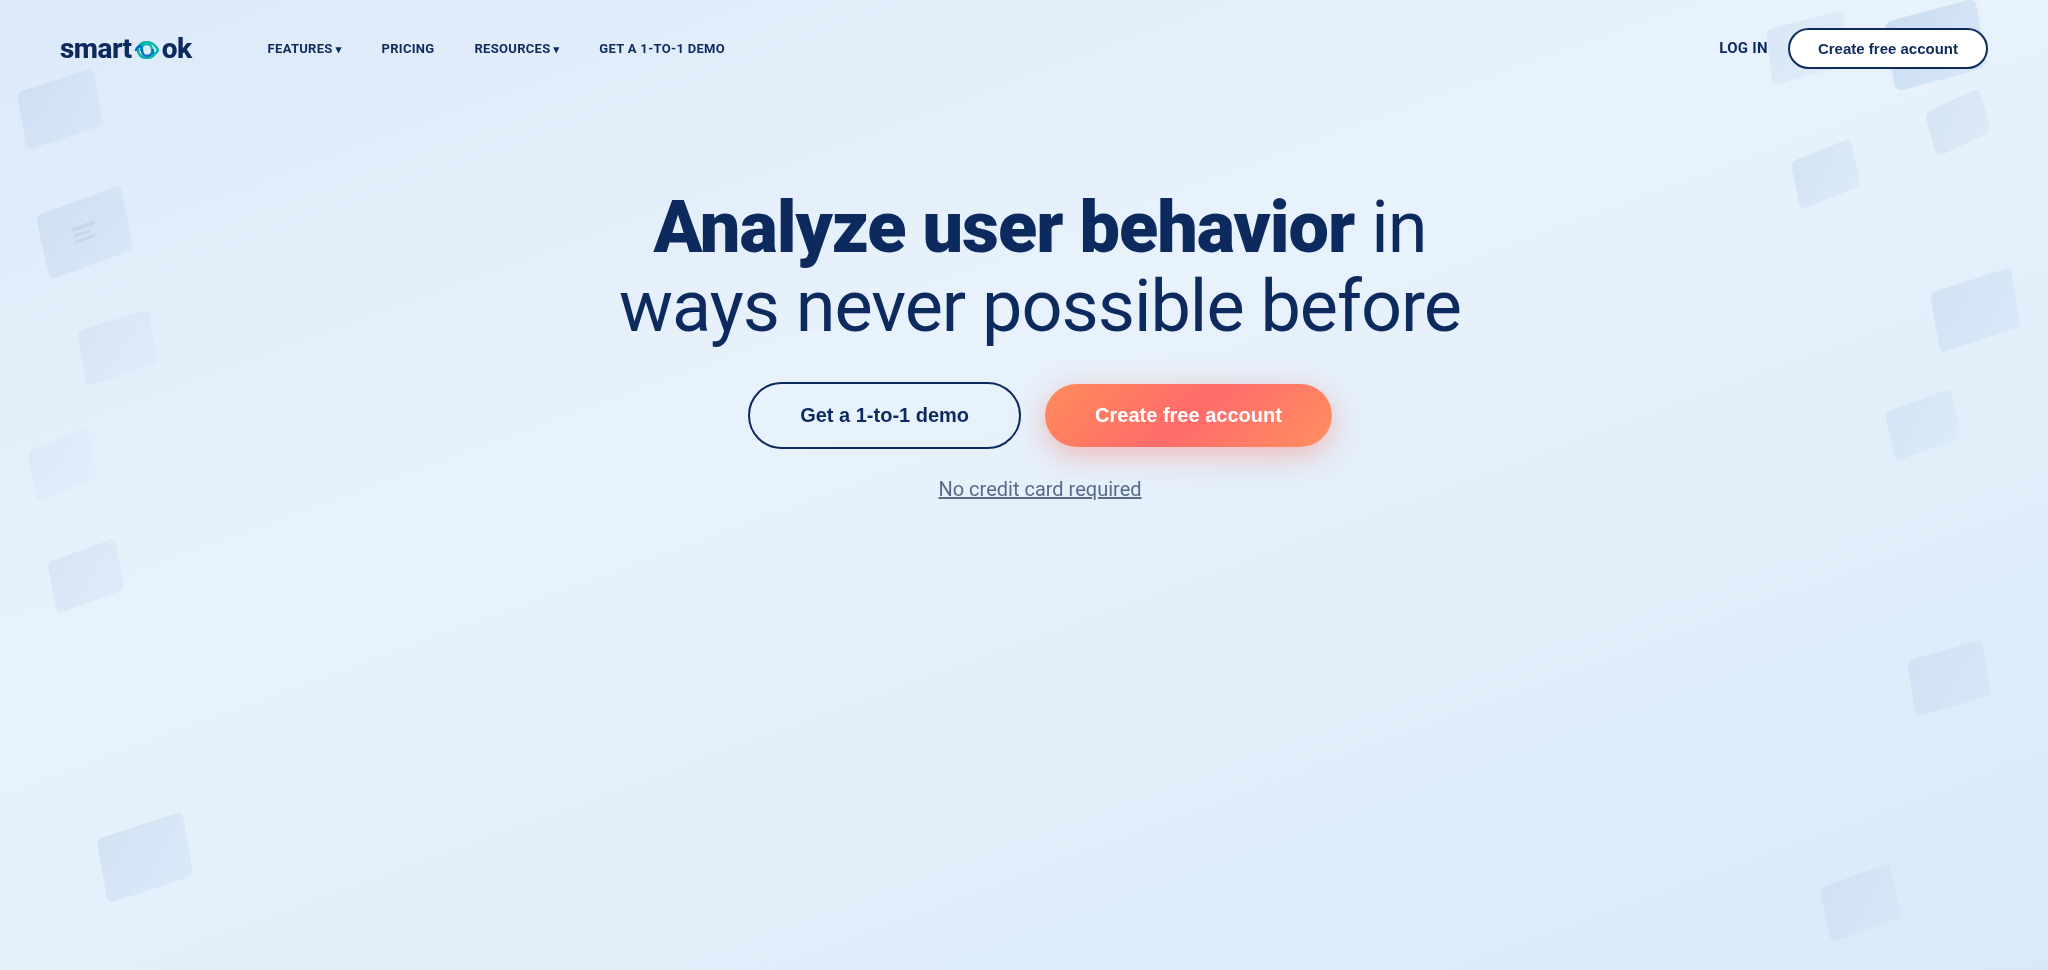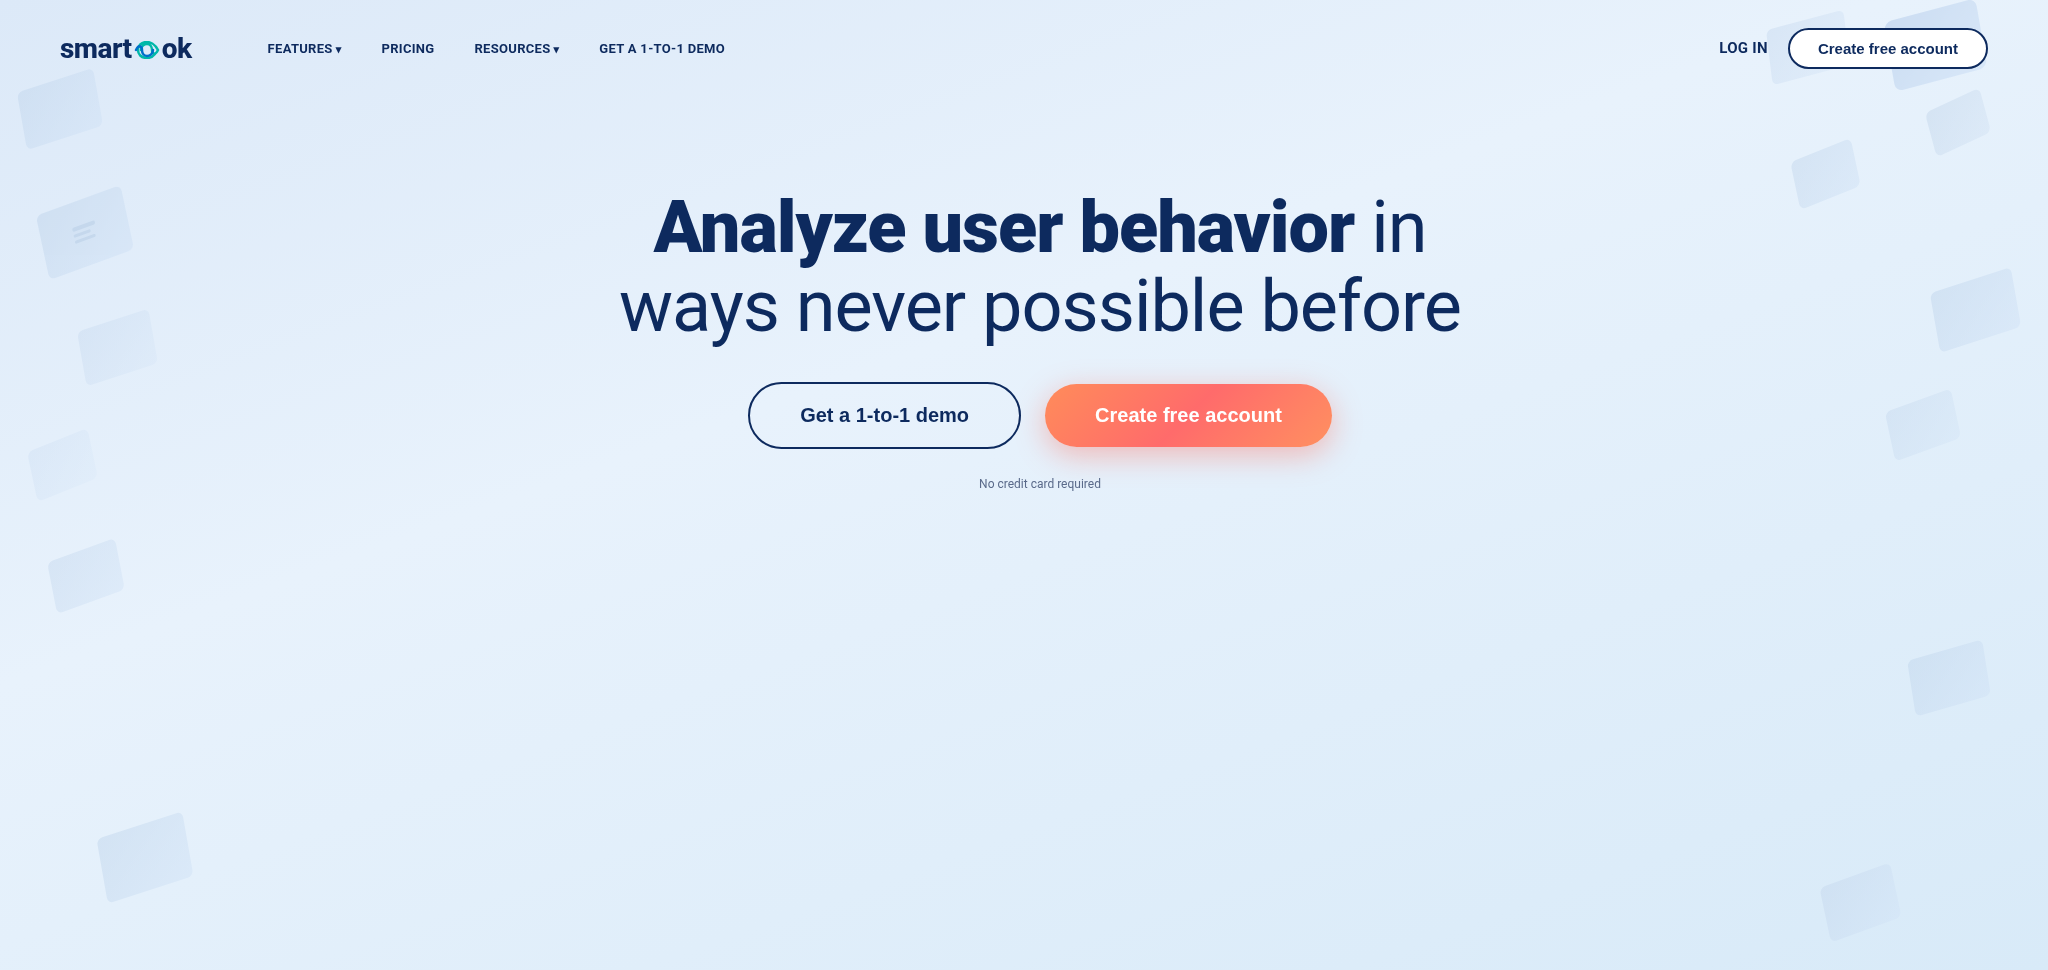--- a/index.html
+++ b/index.html
@@ -159,23 +159,24 @@
       background: linear-gradient(135deg, #ff8c5a 0%, #ff6b6b 50%, #ff9060 100%);
       color: white;
       font-weight: 800;
       font-size: 20px;
       cursor: pointer;
       white-space: nowrap;
       box-shadow: 0 8px 30px rgba(255, 100, 80, 0.4);
     }
 
     .no-credit-card {
-      font-size: 12px;
+      font-size: 20px;
       color: #5a6a8a;
       margin-top: 8px;
+      text-decoration: underline;
     }
 
     
     .deco-container {
       position: absolute;
       top: 0; left: 0; right: 0; bottom: 0;
       z-index: 1;
       pointer-events: none;
       overflow: hidden;
     }

